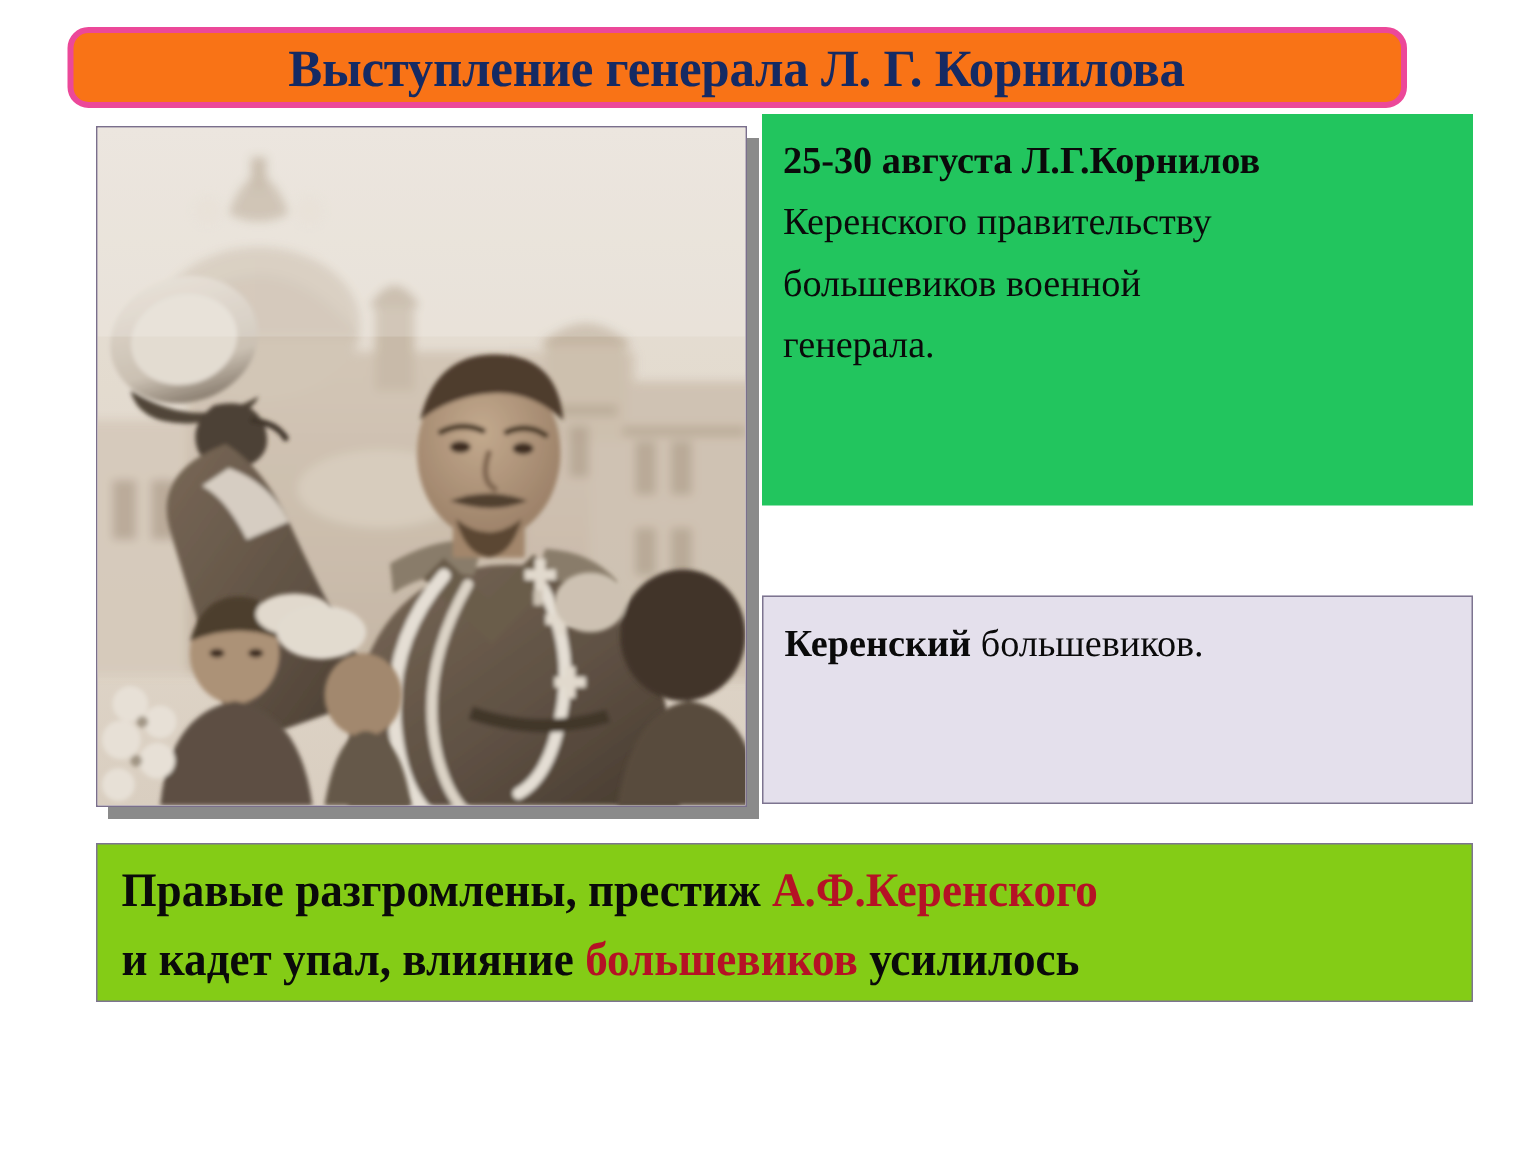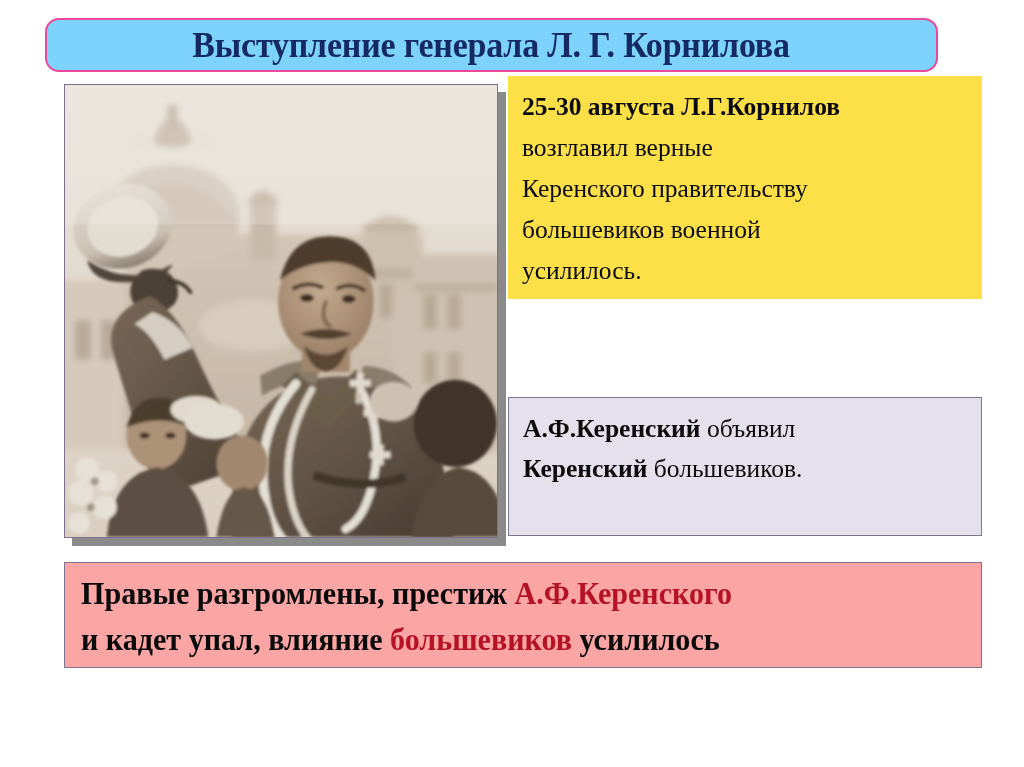--- a/index.html
+++ b/index.html
@@ -24,22 +24,22 @@
   }
 
   
   .title-banner {
     position: absolute;
     left: 45px;
     top: 18px;
     width: 893px;
     height: 54px;
     box-sizing: border-box;
-    background: #7dd3fc;
-    border: 2px solid #ec4899;
+    background: #f97316;
+    border: 4px solid #ec4899;
     border-radius: 14px;
     display: flex;
     align-items: center;
     justify-content: center;
   }
   .title-text {
     color: #152A63;
     font-weight: bold;
     font-size: 35px;
     line-height: 1;
@@ -76,23 +76,23 @@
     overflow: hidden;
   }
   .photo-frame svg { display: block; width: 100%; height: 100%; }
 
   
   .box-1 {
     position: absolute;
     left: 508px;
     top: 76px;
     width: 474px;
-    height: 223px;
-    box-sizing: border-box;
-    background: #fde047;
+    height: 261px;
+    box-sizing: border-box;
+    background: #22c55e;
     padding: 10px 12px 0 14px;
   }
   .box-1 p {
     margin: 0;
     font-size: 25.5px;
     line-height: 41px;
     color: #0a0a0a;
   }
   .box-1 .lead { font-weight: bold; }
 
@@ -117,21 +117,21 @@
   .box-2 b { font-weight: bold; }
 
   
   .box-3 {
     position: absolute;
     left: 64px;
     top: 562px;
     width: 918px;
     height: 106px;
     box-sizing: border-box;
-    background: #fca5a5;
+    background: #84cc16;
     border: 1px solid #7d7490;
     padding: 7px 0 0 16px;
   }
   .box-3 p {
     margin: 0;
     font-size: 32px;
     line-height: 46px;
     font-weight: bold;
     color: #0a0a0a;
     white-space: nowrap;
@@ -312,28 +312,26 @@
         </g>
 
         <rect x="0" y="0" width="434" height="454" fill="#6b4a28" opacity="0.10"></rect>
         <rect x="0" y="0" width="434" height="140" fill="#ffffff" opacity="0.18"></rect>
       </svg>
     </div>
   </div>
 
   <div class="box-1">
     <p class="lead">25-30 августа Л.Г.Корнилов</p>
-    <p>возглавил верные</p>
     <p>Керенского правительству</p>
     <p>большевиков военной</p>
-    <p>усилилось.</p>
+    <p>генерала.</p>
   </div>
 
   <div class="box-2">
-    <p><b>А.Ф.Керенский</b><span> объявил</span></p>
     <p><b>Керенский</b><span> большевиков.</span></p>
   </div>
 
   <div class="box-3">
     <p><span>Правые разгромлены, престиж </span><span class="accent">А.Ф.Керенского</span></p>
     <p><span>и кадет упал, влияние </span><span class="accent">большевиков</span><span> усилилось</span></p>
   </div>
 
 </div>
 

